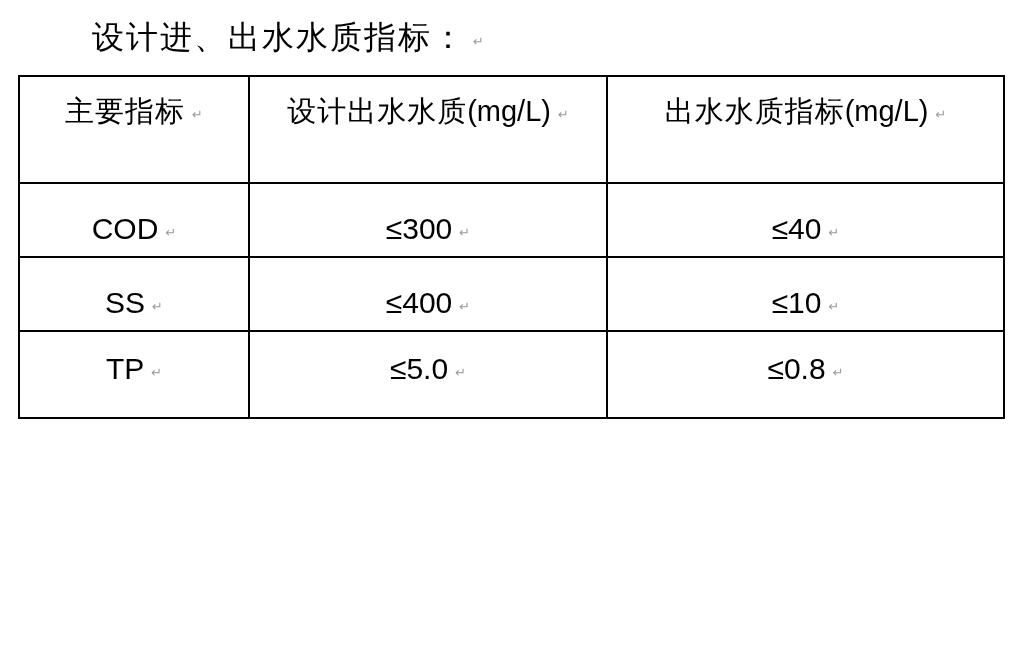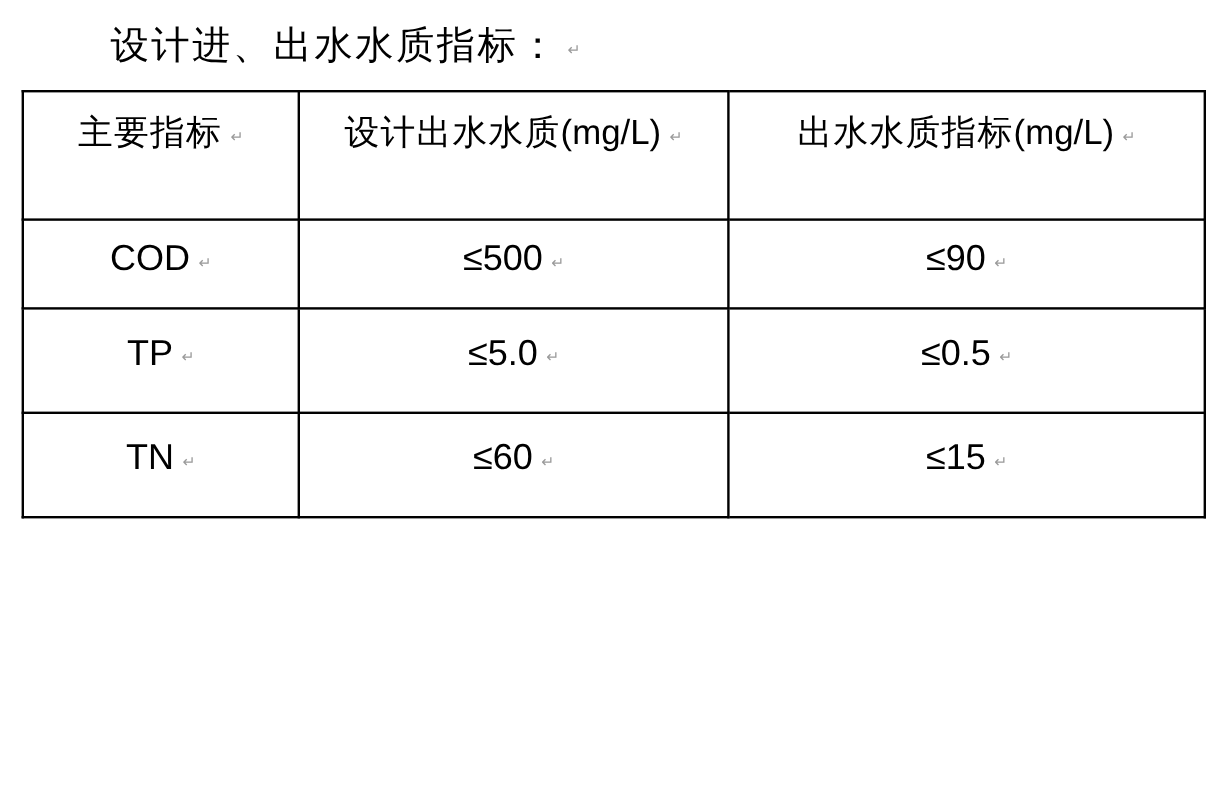--- a/index.html
+++ b/index.html
@@ -59,21 +59,21 @@
     margin-left: 24px;
   }
   .zh-text {
     font-family: "Liberation Serif", "DejaVu Serif", serif;
     letter-spacing: 1px;
   }
   .latin-text {
     font-family: "Liberation Sans", "DejaVu Sans", sans-serif;
   }
   .data-row td, .data-row-tall td {
-    padding-top: 15px;
+    padding-top: 28px;
     font-size: 30px;
     font-family: "Liberation Sans", "DejaVu Sans", sans-serif;
   }
   .data-row-tall td { padding-top: 20px; }
   sup.chem-sup {
     font-size: 17px;
     vertical-align: 11px;
     line-height: 0;
   }
 </style>
@@ -101,29 +101,29 @@
           <span class="zh-text">设计出水水质</span><span class="latin-text">(mg/L)</span><span class="mark">↵</span>
         </th>
         <th>
           <span class="zh-text">出水水质指标</span><span class="latin-text">(mg/L)</span><span class="mark">↵</span>
         </th>
       </tr>
     </thead>
     <tbody>
       <tr class="data-row">
         <td><span>COD</span><span class="mark">↵</span></td>
-        <td><span>≤500</span><span class="mark">↵</span></td>
-        <td><span>≤90</span><span class="mark">↵</span></td>
+        <td><span>≤300</span><span class="mark">↵</span></td>
+        <td><span>≤40</span><span class="mark">↵</span></td>
+      </tr>
+      <tr class="data-row">
+        <td><span>SS</span><span class="mark">↵</span></td>
+        <td><span>≤400</span><span class="mark">↵</span></td>
+        <td><span>≤10</span><span class="mark">↵</span></td>
       </tr>
       <tr class="data-row-tall">
         <td><span>TP</span><span class="mark">↵</span></td>
         <td><span>≤5.0</span><span class="mark">↵</span></td>
-        <td><span>≤0.5</span><span class="mark">↵</span></td>
-      </tr>
-      <tr class="data-row-tall">
-        <td><span>TN</span><span class="mark">↵</span></td>
-        <td><span>≤60</span><span class="mark">↵</span></td>
-        <td><span>≤15</span><span class="mark">↵</span></td>
+        <td><span>≤0.8</span><span class="mark">↵</span></td>
       </tr>
     </tbody>
   </table>
 
 </div>
 
 </body></html>

